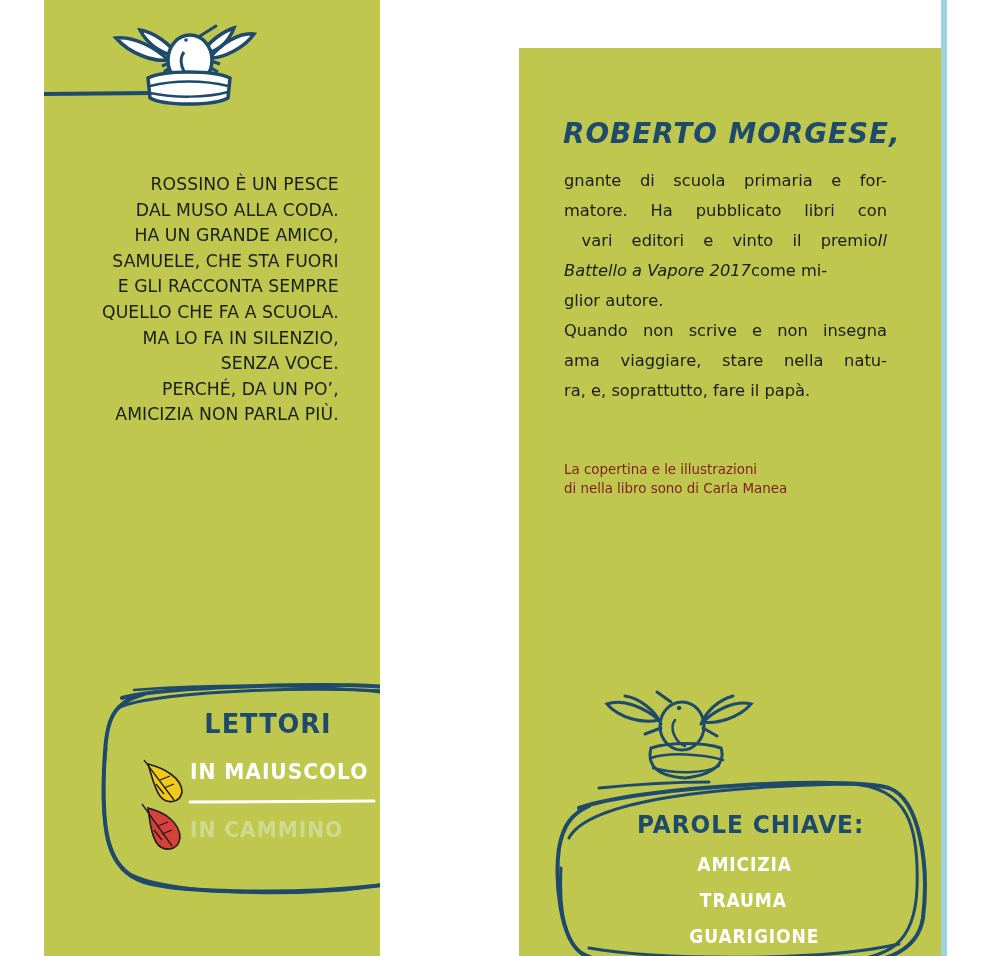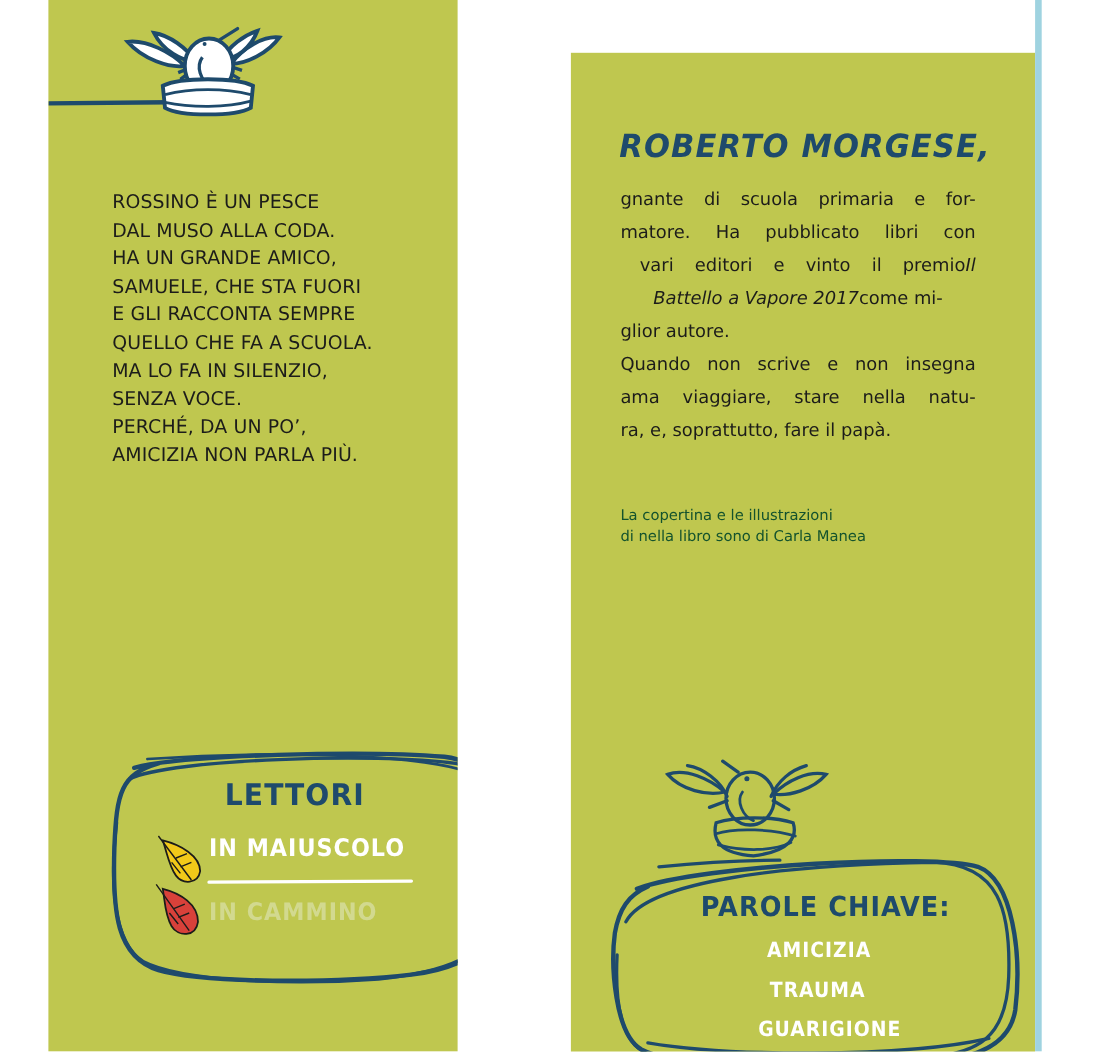--- a/index.html
+++ b/index.html
@@ -3,21 +3,21 @@
   <meta charset="utf-8">
   <style>
     html, body { margin: 0; padding: 0; }
     body {
       width: 1000px; height: 956px; background: #ffffff; position: relative; overflow: hidden;
       font-family: "DejaVu Sans", sans-serif;
     }
     .panel {
       position: absolute; top: 0; height: 956px; background: #bfc74f; overflow: hidden;
     }
-    #panel-left { left: 44px; width: 372px; }
+    #panel-left { left: 44px; width: 336px; text-align: right; }
     #panel-right { left: 519px; width: 422px; margin-top: 48px; }
     #edge-strip { position: absolute; left: 941px; top: 0; width: 6px; height: 956px; background: #9fd3e0; }
     svg.draw { position: absolute; left: 0; top: 0; }
     .blurb {
       position: absolute; left: 58px; top: 172px; margin: 0;
       font-family: "DejaVu Sans", sans-serif; font-size: 17.2px; line-height: 25.6px;
       color: #1c1c1a; letter-spacing: 0.1px;
     }
     .blurb span { display: block; white-space: nowrap; }
     .hand {
@@ -33,21 +33,21 @@
       font-size: 29px; color: #1e4a6c; letter-spacing: 1px; white-space: nowrap; transform: scaleX(0.96); transform-origin: left;
     }
     .bio {
       position: absolute; left: 45px; top: 118px; width: 323px; margin: 0;
       font-family: "DejaVu Sans", sans-serif; font-size: 16.3px; line-height: 30px; color: #1c1c1a;
     }
     .bio span { display: block; white-space: nowrap; }
     .justify { text-align: justify; text-align-last: justify; }
     .credit {
       position: absolute; left: 45px; top: 412px; margin: 0;
-      font-family: "DejaVu Sans", sans-serif; font-size: 13.4px; line-height: 19px; color: #14532d;
+      font-family: "DejaVu Sans", sans-serif; font-size: 13.4px; line-height: 19px; color: #7f1d1d;
     }
     .credit span { display: block; white-space: nowrap; }
     #keywords-title { left: 118px; top: 762px; font-size: 25px; color: #1e4a6c; transform: scaleX(0.93); transform-origin: left; }
     .kw { font-size: 19px; color: #ffffff; transform: scaleX(0.9); }
     #kw-0 { left: 173px; top: 805px; }
     #kw-1 { left: 176px; top: 841px; }
     #kw-2 { left: 163px; top: 877px; }
   </style>
 </head>
 <body>
@@ -141,21 +141,21 @@
     <span>ROBERTO MORGESE</span><span>,</span>
   </div>
 
   <div class="bio">
     <span class="justify">gnante di scuola primaria e for-</span>
     <span class="justify">matore. Ha pubblicato libri con</span>
     <span class="justify" style="display:flex;justify-content:flex-end;">
         <span style="display:inline;word-spacing:14px;">vari editori e vinto il premio</span>
         <em>Il</em>
       </span>
-    <span style="display:flex;justify-content:center;">
+    <span style="display:flex;justify-content:flex-start;">
         <em>Battello a Vapore 2017</em>
         <span style="display:inline;">come mi-</span>
       </span>
     <span>glior autore.</span>
     <span class="justify">Quando non scrive e non insegna</span>
     <span class="justify">ama viaggiare, stare nella natu-</span>
     <span>ra, e, soprattutto, fare il papà.</span>
   </div>
 
   <div class="credit">

